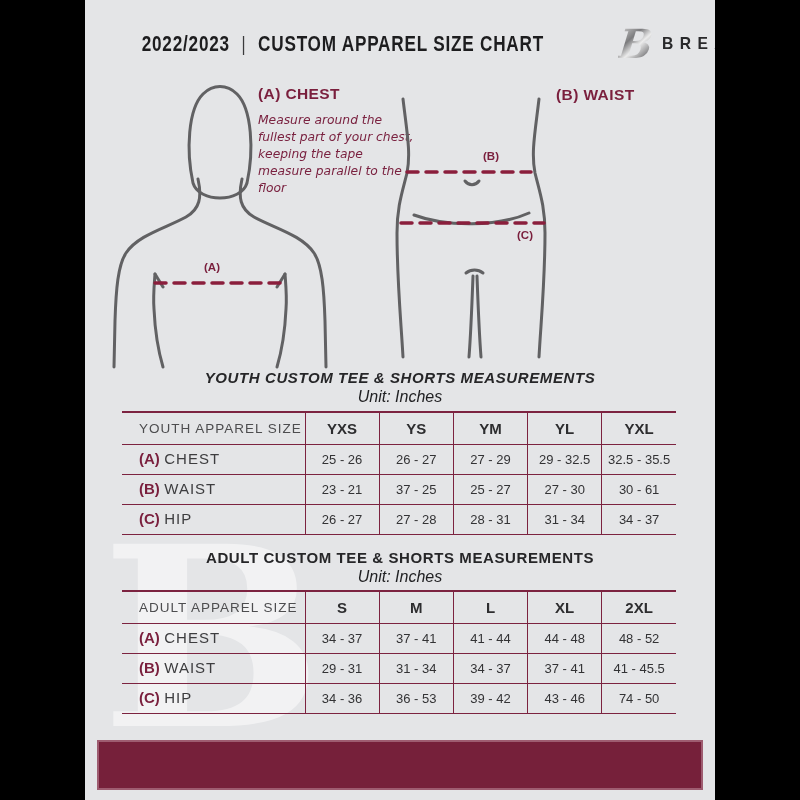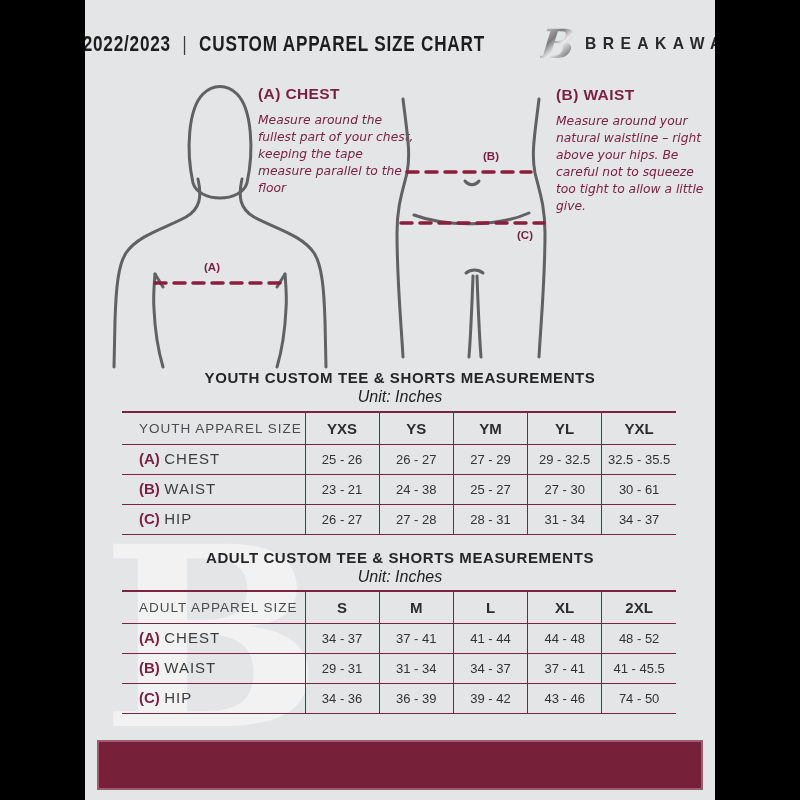--- a/index.html
+++ b/index.html
@@ -10,21 +10,21 @@
     position:relative;
     overflow:hidden;
   }
   .doc {
     position:absolute; left:85px; top:0; width:630px; height:800px;
     background:#e4e5e7; overflow:hidden;
   }
   
   .header {
     position:absolute; left:0; right:17px; top:22px; height:44px;
-    display:flex; justify-content:center; align-items:center; 
+    display:flex; align-items:center; gap:18px;
   }
   .header-title {
     display:flex; align-items:center; gap:15px;
     font-weight:bold; font-size:22px; color:#1d1d1f;
     transform:scaleX(0.78); letter-spacing:1px; white-space:nowrap;
   }
   .header-divider { font-weight:normal; color:#3a3a3c; font-size:20px; }
   .brand-block { display:flex; align-items:center; gap:10px; }
   .logo-b {
     font-family:"DejaVu Serif", serif; font-style:italic; font-weight:bold;
@@ -139,25 +139,24 @@
       <path d="M83 181 C82 208 81 236 79 262"></path>
       <path d="M87 181 C88 208 89 236 91 262"></path>
       <line class="dash" x1="17" y1="77" x2="141" y2="77" stroke-dasharray="11 8"></line>
       <line class="dash" x1="11" y1="128" x2="154" y2="128" stroke-dasharray="11 8"></line>
     </svg>
     <span class="measure-label" style="left:398px; top:150px;">(B)</span>
     <span class="measure-label" style="left:432px; top:229px;">(C)</span>
 
     <div class="instr" style="left:471px; top:86px; width:152px;">
       <div class="instr-heading">(B) WAIST</div>
-      <div class="instr-body">Measure around your natural waistline – right above your hips. Be careful not to squeeze too tight to allow a little give.</div>
     </div>
 
 
-    <div class="section-title" style="top:369px;">YOUTH CUSTOM TEE &amp; SHORTS MEASUREMENTS</div>
+    <div class="section-title" style="top:369px;font-style:italic;">YOUTH CUSTOM TEE &amp; SHORTS MEASUREMENTS</div>
     <div class="unit-line" style="top:388px;">Unit: Inches</div>
 
     <table class="size-table" style="top:411px;">
       <colgroup>
           <col style="width:183px">
           <col>
           <col>
           <col>
           <col>
           <col>
@@ -181,21 +180,21 @@
         <td class="val">27 - 29</td>
         <td class="val">29 - 32.5</td>
         <td class="val">32.5 - 35.5</td>
       </tr>
       <tr>
         <td class="row-label">
           <span class="row-prefix">(B)</span>
           <span class="row-name">WAIST</span>
         </td>
         <td class="val">23 - 21</td>
-        <td class="val">24 - 38</td>
+        <td class="val">37 - 25</td>
         <td class="val">25 - 27</td>
         <td class="val">27 - 30</td>
         <td class="val">30 - 61</td>
       </tr>
       <tr>
         <td class="row-label">
           <span class="row-prefix">(C)</span>
           <span class="row-name">HIP</span>
         </td>
         <td class="val">26 - 27</td>
@@ -249,21 +248,21 @@
         <td class="val">34 - 37</td>
         <td class="val">37 - 41</td>
         <td class="val">41 - 45.5</td>
       </tr>
       <tr>
         <td class="row-label">
           <span class="row-prefix">(C)</span>
           <span class="row-name">HIP</span>
         </td>
         <td class="val">34 - 36</td>
-        <td class="val">36 - 39</td>
+        <td class="val">36 - 53</td>
         <td class="val">39 - 42</td>
         <td class="val">43 - 46</td>
         <td class="val">74 - 50</td>
       </tr>
     </tbody>
       </table>
 
   </div>
 
   <div class="footer-bar"></div>

